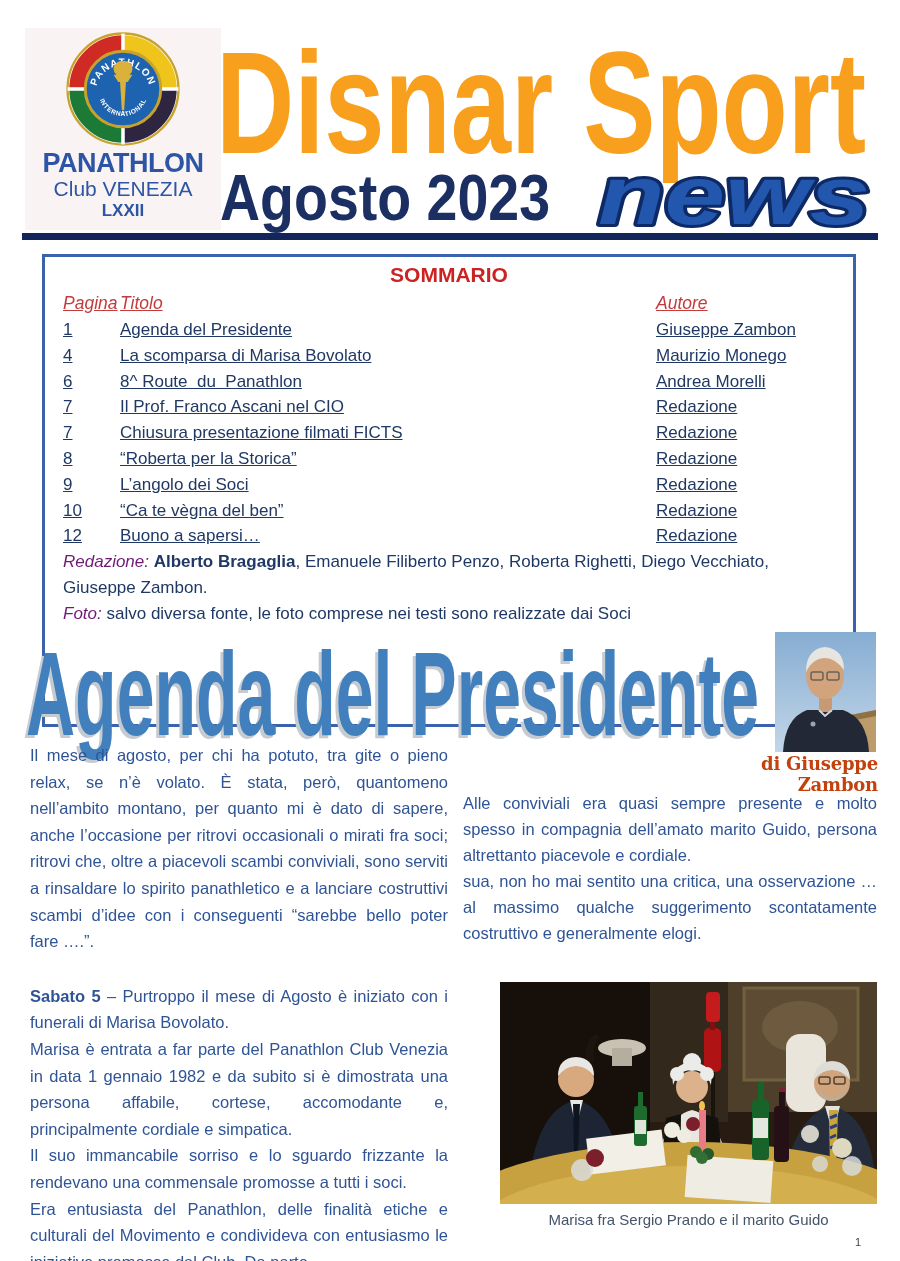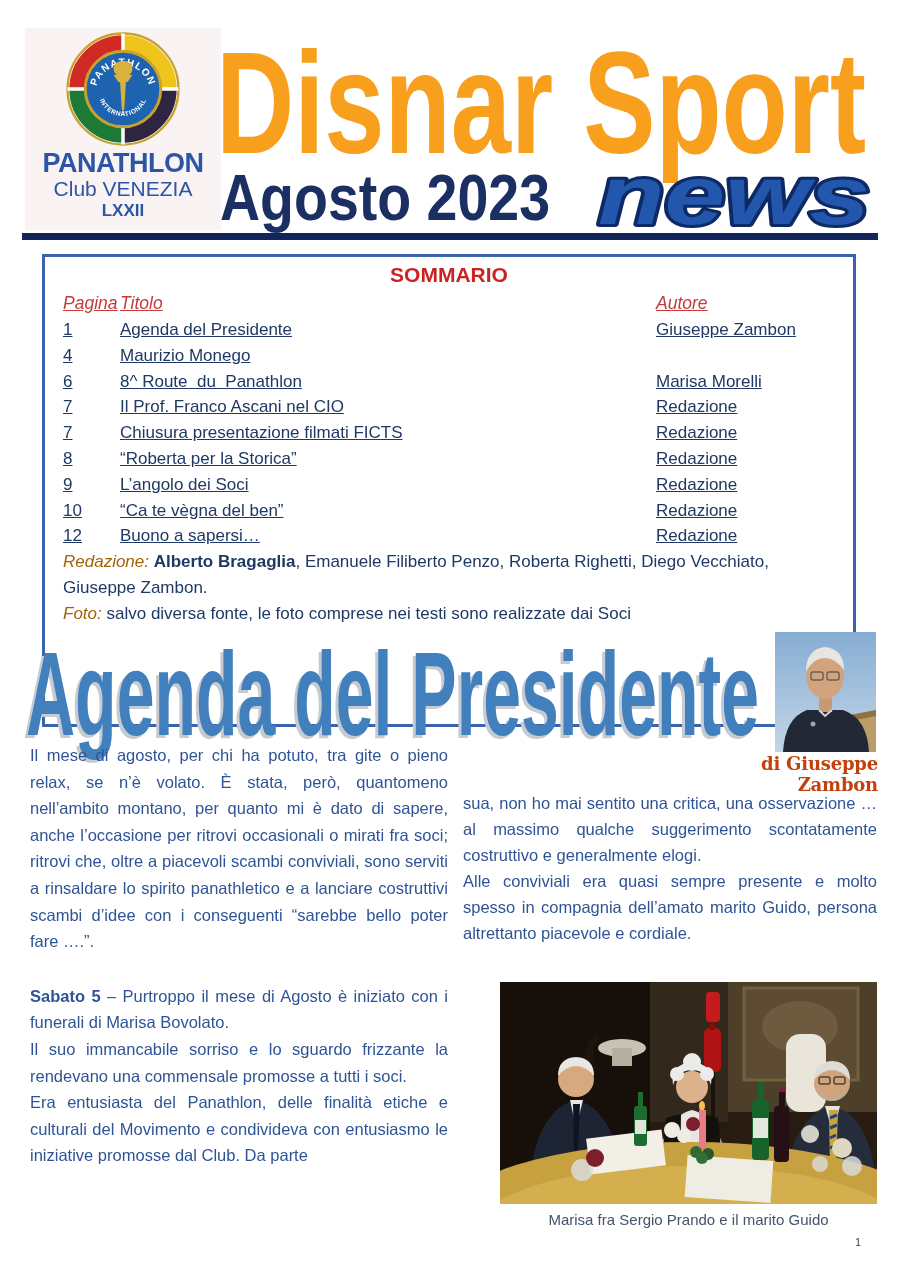--- a/index.html
+++ b/index.html
@@ -28,21 +28,21 @@
     position:absolute; left:42px; top:254px; width:814px; height:473px;
     border:3px solid #3b62ad; box-sizing:border-box; padding:4px 18px 0 18px;
     background:#ffffff; overflow:hidden;
   }
   .som-title { text-align:center; font-weight:bold; font-size:21px; color:#cb2222; line-height:28px; }
   .som-row { display:grid; grid-template-columns:57px 536px 1fr;text-decoration:underline; }
   .som-head { font-style:italic; color:#c43b3b; font-size:17.5px; line-height:28px; }
   .som-data { color:#1f3864; font-size:17px; line-height:25.8px; }
   .som-data .titolo { white-space:pre-wrap; }
   .som-note { color:#1f3864; font-size:17px; line-height:26px; text-align:left; }
-  .som-note .lbl { color:#a16207; font-style:italic; }
+  .som-note .lbl { color:#701a75; font-style:italic; }
   .som-note .bold { font-weight:bold; }
 
   
   .article-title { position:absolute; left:26px; top:632px; overflow:visible; }
   .portrait { position:absolute; left:775px; top:632px; }
   .byline {
     position:absolute; left:698px; top:753px; width:180px; text-align:right;
     font-family:"DejaVu Serif", serif; font-weight:bold; font-size:18px;
     color:#c2410c; letter-spacing:-0.2px;
   }
@@ -121,26 +121,27 @@
       <span>Titolo</span>
       <span>Autore</span>
     </div>
     <div class="som-row som-data">
       <span>1</span>
       <span class="titolo">Agenda del Presidente</span>
       <span>Giuseppe Zambon</span>
     </div>
     <div class="som-row som-data">
       <span>4</span>
+      <span class="titolo">La scomparsa di Marisa Bovolato</span>
       <span>Maurizio Monego</span>
     </div>
     <div class="som-row som-data">
       <span>6</span>
       <span class="titolo">8^ Route  du  Panathlon</span>
-      <span>Marisa Morelli</span>
+      <span>Andrea Morelli</span>
     </div>
     <div class="som-row som-data">
       <span>7</span>
       <span class="titolo">Il Prof. Franco Ascani nel CIO</span>
       <span>Redazione</span>
     </div>
     <div class="som-row som-data">
       <span>7</span>
       <span class="titolo">Chiusura presentazione filmati FICTS</span>
       <span>Redazione</span>
@@ -195,27 +196,28 @@
     <rect x="36" y="40" width="12" height="8" rx="2" fill="none" stroke="#6b6258" stroke-width="1.5"></rect>
     <rect x="52" y="40" width="12" height="8" rx="2" fill="none" stroke="#6b6258" stroke-width="1.5"></rect>
     <path d="M44 78 L50 84 L57 78" fill="none" stroke="#cfd4dc" stroke-width="2"></path>
     <circle cx="38" cy="92" r="2.5" fill="#9aa4b4"></circle>
   </svg>
   <div class="byline">di Giuseppe Zambon</div>
 
   <div class="col-left">
     <p class="body-text gap-after">Il mese di agosto, per chi ha potuto, tra gite o pieno relax, se n’è volato. È stata, però, quantomeno nell’ambito montano, per quanto mi è dato di sapere, anche l’occasione per ritrovi occasionali o mirati fra soci; ritrovi che, oltre a piacevoli scambi conviviali, sono serviti a rinsaldare lo spirito panathletico e a lanciare costruttivi scambi d’idee con i conseguenti “sarebbe bello poter fare ….”.</p>
     <p class="body-text"><span class="bold">Sabato 5</span><span> – Purtroppo il mese di Agosto è iniziato con i funerali di Marisa Bovolato.</span></p>
+    <p class="body-text">Marisa è entrata a far parte del Panathlon Club Venezia in data 1 gennaio 1982 e da subito si è dimostrata una persona affabile, cortese, accomodante e, principalmente cordiale e simpatica.</p>
     <p class="body-text">Il suo immancabile sorriso e lo sguardo frizzante la rendevano una commensale promosse a tutti i soci.</p>
     <p class="body-text">Era entusiasta del Panathlon, delle finalità etiche e culturali del Movimento e condivideva con entusiasmo le iniziative promosse dal Club. Da parte</p>
   </div>
 
   <div class="col-right">
+    <p class="body-text">Alle conviviali era quasi sempre presente e molto spesso in compagnia dell’amato marito Guido, persona altrettanto piacevole e cordiale.</p>
     <p class="body-text">sua, non ho mai sentito una critica, una osservazione … al massimo qualche suggerimento scontatamente costruttivo e generalmente elogi.</p>
-    <p class="body-text">Alle conviviali era quasi sempre presente e molto spesso in compagnia dell’amato marito Guido, persona altrettanto piacevole e cordiale.</p>
   </div>
 
   <div class="dinner-fig">
     <svg viewBox="0 0 377 222" width="377" height="222" preserveAspectRatio="none">
       <rect width="377" height="222" fill="#281c12"></rect>
       <rect x="0" y="0" width="150" height="222" fill="#17100a"></rect>
       <rect x="150" y="0" width="78" height="140" fill="#32281b"></rect>
       <rect x="228" y="0" width="149" height="130" fill="#4e3f2a"></rect>
       <rect x="244" y="6" width="114" height="92" fill="#5d4c33" stroke="#73603f" stroke-width="3"></rect>
       <ellipse cx="300" cy="45" rx="38" ry="26" fill="#6e5a3e"></ellipse>

